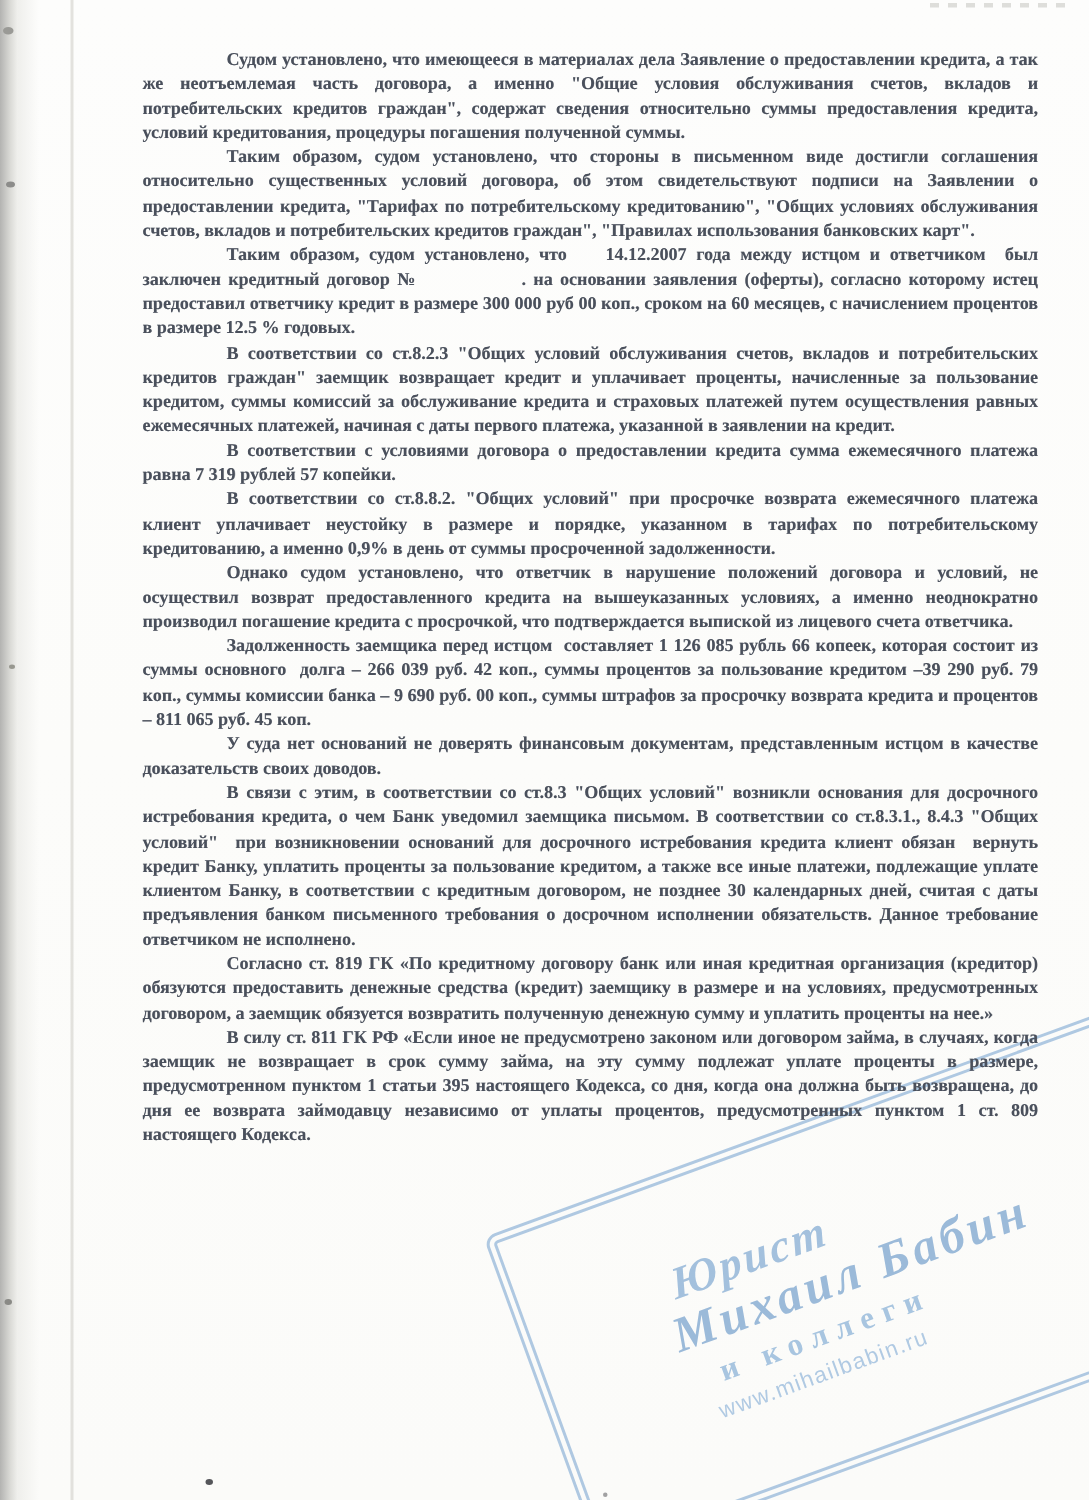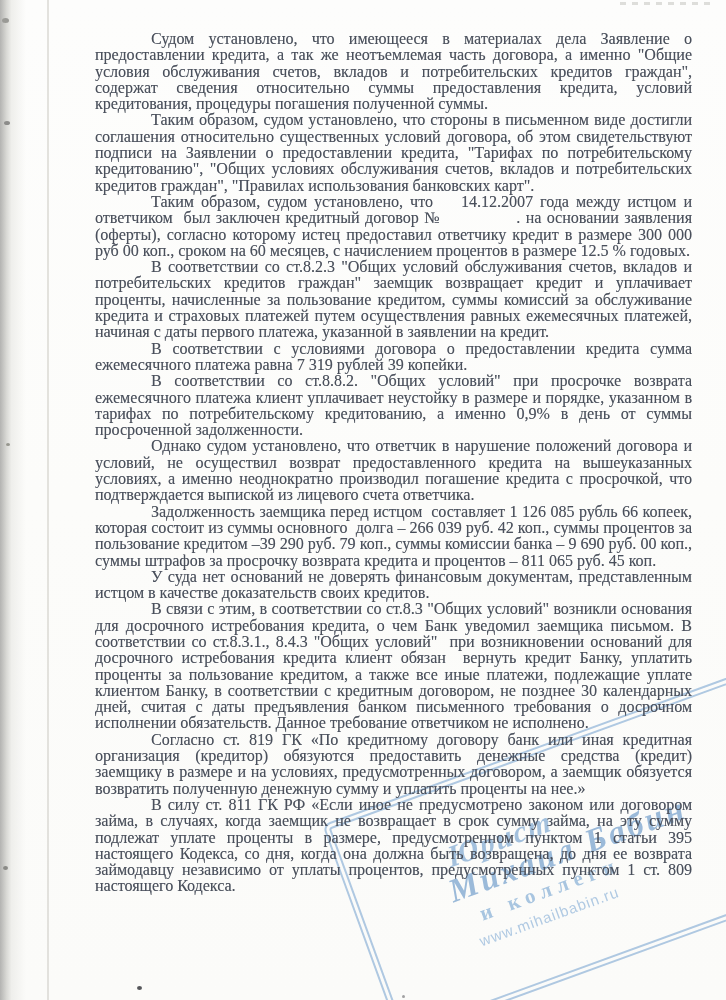--- a/index.html
+++ b/index.html
@@ -26,24 +26,25 @@
   
   .fold-line {
     position: absolute; left: 47px; top: 0; width: 2px; height: 100%;
     background: #dcdbd6;
     opacity: .8;
   }
   .content {
     position: absolute; left: 95px; top: 31px; width: 597px;
     z-index: 2;
     color: #4a505c;
-    font-size: 16px;
+    font-size: 12px;
     line-height: 16.3px;
     text-align: justify;
     text-shadow: 0.2px 0.2px 0.3px rgba(74,80,92,0.45);
+    font-weight: bold;
   }
   .content p {
     margin: 0;
     text-indent: 56px;
   }
   
   .watermark {
     position: absolute; left: 348px; top: 742px;
     width: 430px; height: 215px;
     transform: rotate(-20deg);
@@ -110,25 +111,25 @@
     <div class="wm-name">Михаил Бабин</div>
     <div class="wm-sub">и коллеги</div>
     <div class="wm-url">www.mihailbabin.ru</div>
   </div>
 
   <div class="content">
     <p>Судом установлено, что имеющееся в материалах дела Заявление о предоставлении кредита, а так же неотъемлемая часть договора, а именно "Общие условия обслуживания счетов, вкладов и потребительских кредитов граждан", содержат сведения относительно суммы предоставления кредита, условий кредитования, процедуры погашения полученной суммы.</p>
     <p>Таким образом, судом установлено, что стороны в письменном виде достигли соглашения относительно существенных условий договора, об этом свидетельствуют подписи на Заявлении о предоставлении кредита, "Тарифах по потребительскому кредитованию", "Общих условиях обслуживания счетов, вкладов и потребительских кредитов граждан", "Правилах использования банковских карт".</p>
     <p>Таким образом, судом установлено, что&nbsp;&nbsp;&nbsp; 14.12.2007 года между истцом и ответчиком&nbsp; был заключен кредитный договор №&nbsp;&nbsp;&nbsp;&nbsp;&nbsp;&nbsp;&nbsp;&nbsp;&nbsp;&nbsp;&nbsp;&nbsp;&nbsp; . на основании заявления (оферты), согласно которому истец предоставил ответчику кредит в размере 300 000 руб 00 коп., сроком на 60 месяцев, с начислением процентов в размере 12.5 % годовых.</p>
     <p>В соответствии со ст.8.2.3 "Общих условий обслуживания счетов, вкладов и потребительских кредитов граждан" заемщик возвращает кредит и уплачивает проценты, начисленные за пользование кредитом, суммы комиссий за обслуживание кредита и страховых платежей путем осуществления равных ежемесячных платежей, начиная с даты первого платежа, указанной в заявлении на кредит.</p>
-    <p>В соответствии с условиями договора о предоставлении кредита сумма ежемесячного платежа равна 7 319 рублей 39 копейки.</p>
+    <p>В соответствии с условиями договора о предоставлении кредита сумма ежемесячного платежа равна 7 319 рублей 57 копейки.</p>
     <p>В соответствии со ст.8.8.2. "Общих условий" при просрочке возврата ежемесячного платежа клиент уплачивает неустойку в размере и порядке, указанном в тарифах по потребительскому кредитованию, а именно 0,9% в день от суммы просроченной задолженности.</p>
     <p>Однако судом установлено, что ответчик в нарушение положений договора и условий, не осуществил возврат предоставленного кредита на вышеуказанных условиях, а именно неоднократно производил погашение кредита с просрочкой, что подтверждается выпиской из лицевого счета ответчика.</p>
     <p>Задолженность заемщика перед истцом&nbsp; составляет 1 126 085 рубль 66 копеек, которая состоит из суммы основного&nbsp; долга – 266 039 руб. 42 коп., суммы процентов за пользование кредитом –39 290 руб. 79 коп., суммы комиссии банка – 9 690 руб. 00 коп., суммы штрафов за просрочку возврата кредита и процентов – 811 065 руб. 45 коп.</p>
-    <p>У суда нет оснований не доверять финансовым документам, представленным истцом в качестве доказательств своих кредитов.</p>
+    <p>У суда нет оснований не доверять финансовым документам, представленным истцом в качестве доказательств своих доводов.</p>
     <p>В связи с этим, в соответствии со ст.8.3 "Общих условий" возникли основания для досрочного истребования кредита, о чем Банк уведомил заемщика письмом. В соответствии со ст.8.3.1., 8.4.3 "Общих условий"&nbsp; при возникновении оснований для досрочного истребования кредита клиент обязан&nbsp; вернуть кредит Банку, уплатить проценты за пользование кредитом, а также все иные платежи, подлежащие уплате клиентом Банку, в соответствии с кредитным договором, не позднее 30 календарных дней, считая с даты предъявления банком письменного требования о досрочном исполнении обязательств. Данное требование ответчиком не исполнено.</p>
     <p>Согласно ст. 819 ГК «По кредитному договору банк или иная кредитная организация (кредитор) обязуются предоставить денежные средства (кредит) заемщику в размере и на условиях, предусмотренных договором, а заемщик обязуется возвратить полученную денежную сумму и уплатить проценты на нее.»</p>
     <p>В силу ст. 811 ГК РФ «Если иное не предусмотрено законом или договором займа, в случаях, когда заемщик не возвращает в срок сумму займа, на эту сумму подлежат уплате проценты в размере, предусмотренном пунктом 1 статьи 395 настоящего Кодекса, со дня, когда она должна быть возвращена, до дня ее возврата займодавцу независимо от уплаты процентов, предусмотренных пунктом 1 ст. 809 настоящего Кодекса.</p>
   </div>
 
   <div class="speck s1"></div>
   <div class="speck s2"></div>
   <div class="speck s3"></div>
   <div class="speck s4"></div>
   <div class="speck s5"></div>

